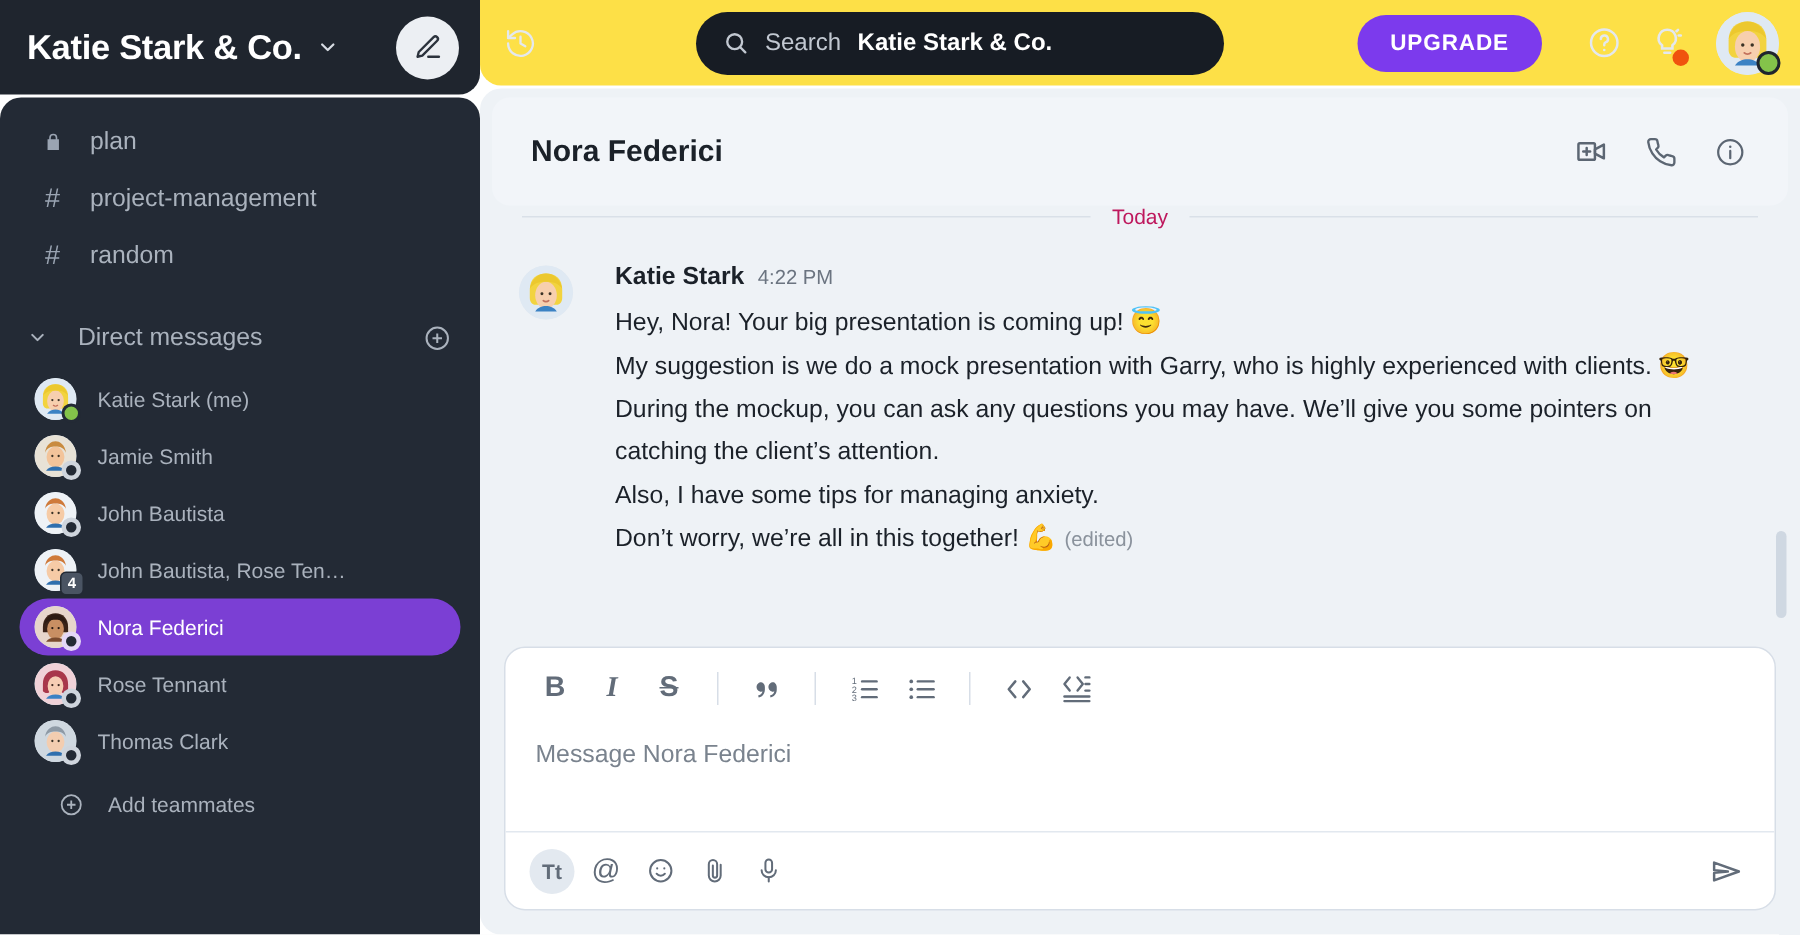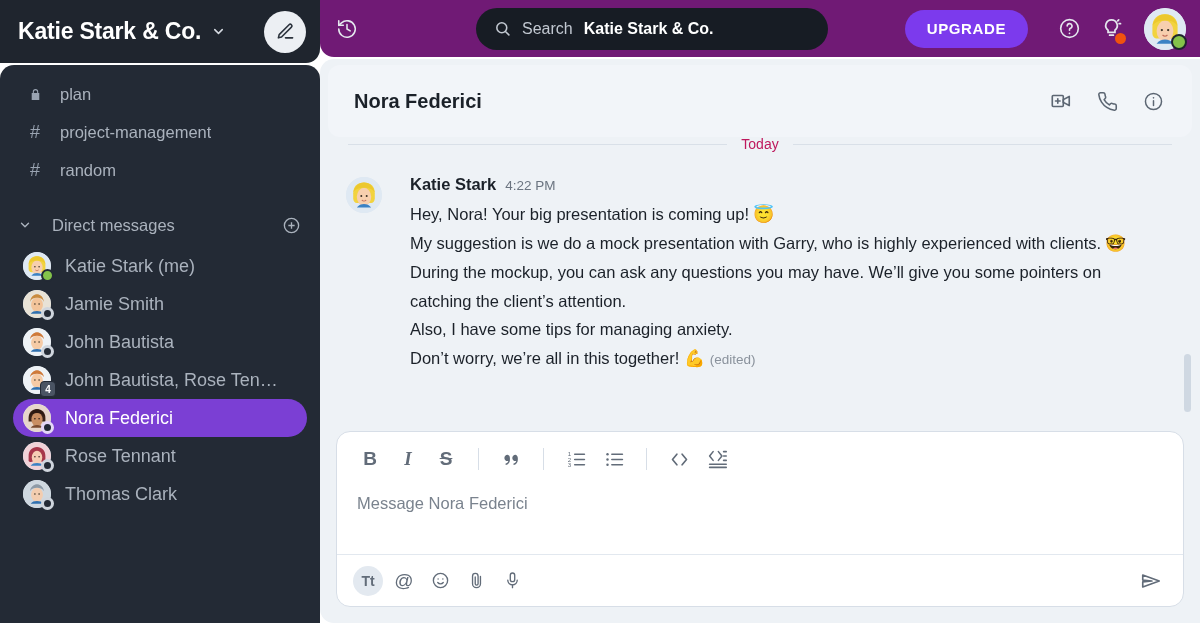--- a/index.html
+++ b/index.html
@@ -100,21 +100,21 @@
     display: flex; align-items: center;
     gap: 14px;
     margin: 0 13px;
     padding: 0 10px;
     border-radius: 19px;
     cursor: pointer;
   }
   .dm-row.selected { background: #7b3fd4; }
   .dm-row.selected .dm-label { color: #ffffff; }
   .dm-label {
-    color: #aab2bd; font-size: 18px;
+    color: #aab2bd; font-size: 14px;
     white-space: nowrap; overflow: hidden; text-overflow: ellipsis;
   }
   .avatar-wrap { position: relative; width: 28px; height: 28px; flex: 0 0 28px; }
   .avatar {
     width: 28px; height: 28px; border-radius: 50%;
     overflow: hidden; background: #dfe7f0;
     display: block;
   }
   .status-dot {
     position: absolute; right: -3px; bottom: -2px;
@@ -147,24 +147,24 @@
 
   
   .right-col {
     flex: 1; height: 623px;
     background: #ffffff;
     display: flex; flex-direction: column;
     position: relative;
   }
   .topbar {
     height: 57px;
-    background: #701a75;
+    background: #fde047;
     display: flex; align-items: center;
     padding: 0 14px 0 0;
-    gap: 12px;
+    gap: 0;
     border-radius: 0 0 0 14px;
   }
   .history-btn {
     width: 54px; height: 40px;
     display: flex; align-items: center; justify-content: center;
     color: #e4e8ee; cursor: pointer;
   }
   .search-bar {
     width: 352px; height: 42px;
     background: #171c24;
@@ -505,20 +505,30 @@
                 <circle cx="17" cy="20" r="1.1" fill="#3a3226"></circle>
                 <circle cx="23" cy="20" r="1.1" fill="#3a3226"></circle>
                 <path d="M11 34c2-3 5-4 9-4s7 1 9 4Z" fill="#2f6fae"></path>
               </svg>
           </span>
           <span class="status-dot status-offline"></span>
         </span>
         <span class="dm-label">Thomas Clark</span>
       </div>
 
+      <div class="add-teammates">
+        <span class="add-circle">
+          <svg width="17" height="17" viewBox="0 0 24 24" fill="none" stroke="currentColor" stroke-width="1.7">
+              <circle cx="12" cy="12" r="9"></circle>
+              <line x1="12" y1="8" x2="12" y2="16"></line>
+              <line x1="8" y1="12" x2="16" y2="12"></line>
+            </svg>
+        </span>
+        <span class="dm-label">Add teammates</span>
+      </div>
 
     </div>
   </div>
 
   <div class="right-col">
 
     <div class="topbar">
       <div class="history-btn">
         <svg width="22" height="22" viewBox="0 0 24 24" fill="none" stroke="currentColor" stroke-width="1.7" stroke-linecap="round" stroke-linejoin="round">
             <path d="M3 12a9 9 0 1 0 3-6.7L3 8"></path>

